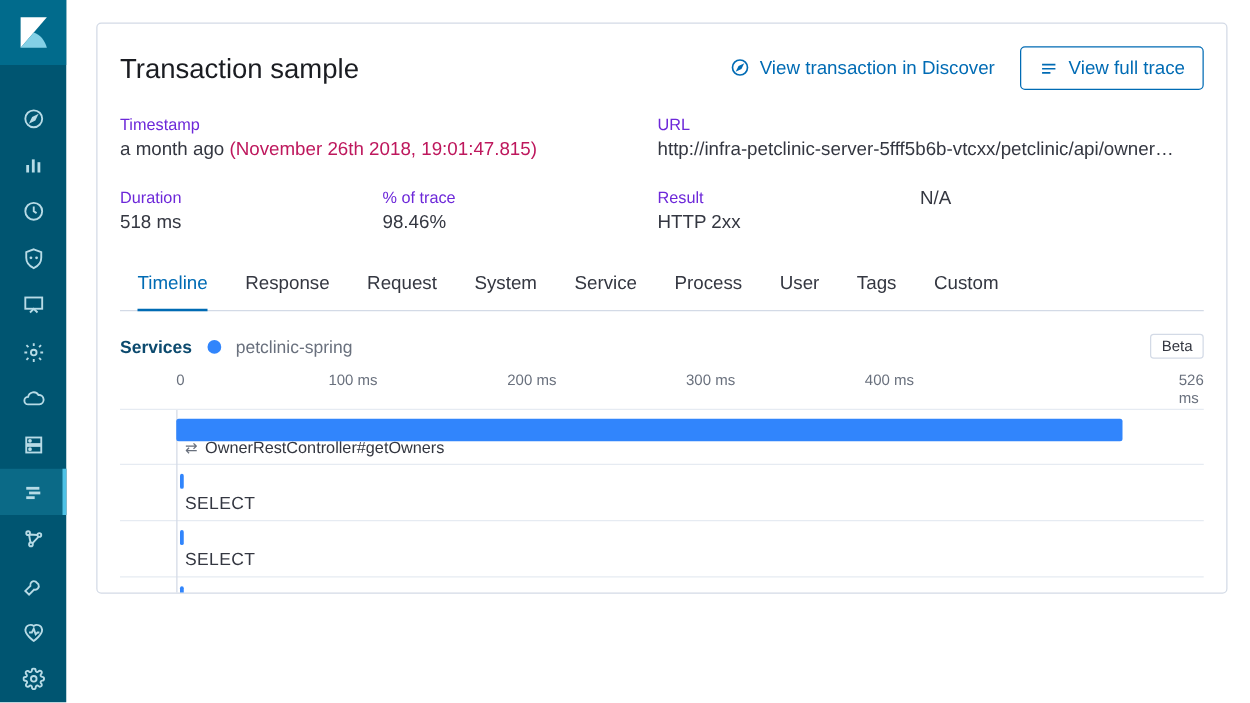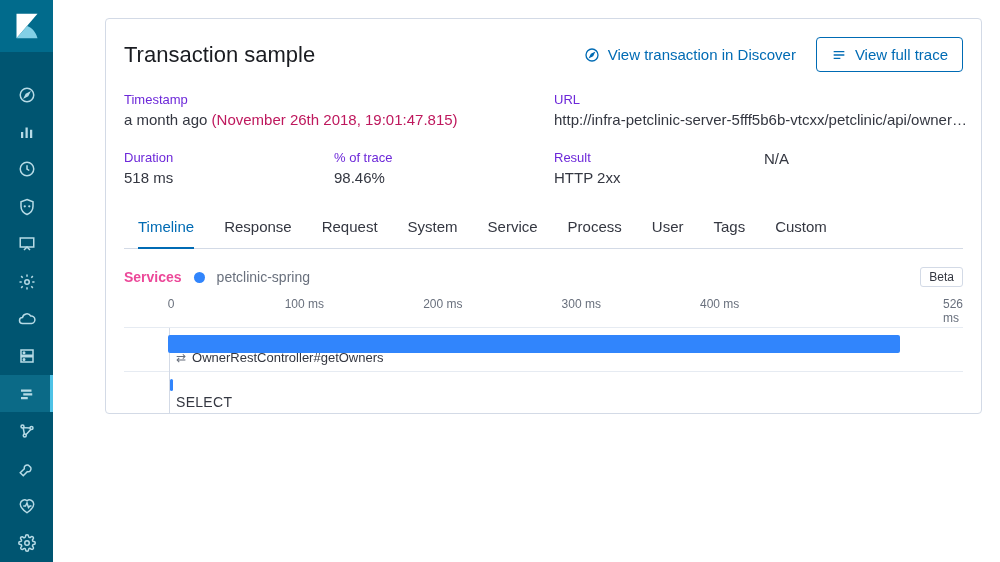--- a/index.html
+++ b/index.html
@@ -63,23 +63,22 @@
     top: 0;
     right: 0;
     bottom: 0;
     padding: 18px 18px 0 24px;
   }
   .panel {
     border: 1px solid #d3dae6;
     border-radius: 4px;
     background: #fff;
     padding: 18px 18px 0 18px;
-    height: 396px;
+    height: 457px;
     overflow: hidden;
-    margin-left: 28px;
   }
   .panel-header {
     display: flex;
     align-items: center;
     justify-content: space-between;
     margin-bottom: 20px;
   }
   .panel-title {
     font-size: 22px;
     font-weight: 400;
@@ -87,21 +86,20 @@
   }
   .header-actions {
     display: flex;
     align-items: center;
     gap: 20px;
   }
   .link-action {
     color: #006bb4;
     font-size: 15px;
     display: flex;
-    align-items: center;
     gap: 8px;
     cursor: pointer;
   }
   .btn-outline {
     border: 1px solid #006bb4;
     color: #006bb4;
     background: #fff;
     border-radius: 4px;
     padding: 8px 14px;
     font-size: 15px;
@@ -161,21 +159,21 @@
     align-items: center;
     justify-content: space-between;
     padding: 18px 0 10px 0;
   }
   .services-left {
     display: flex;
     align-items: center;
     gap: 12px;
     font-size: 14px;
   }
-  .services-label { font-weight: 600; color: #ec4899; }
+  .services-label { font-weight: 600; color: #0c4a6e; }
   .dot { width: 11px; height: 11px; border-radius: 50%; background: #3185fc; display: inline-block; }
   .service-name { color: #69707d; }
   .beta-badge {
     border: 1px solid #d3dae6;
     border-radius: 3px;
     padding: 2px 8px;
     font-size: 12px;
     color: #343741;
     background: #fff;
   }

